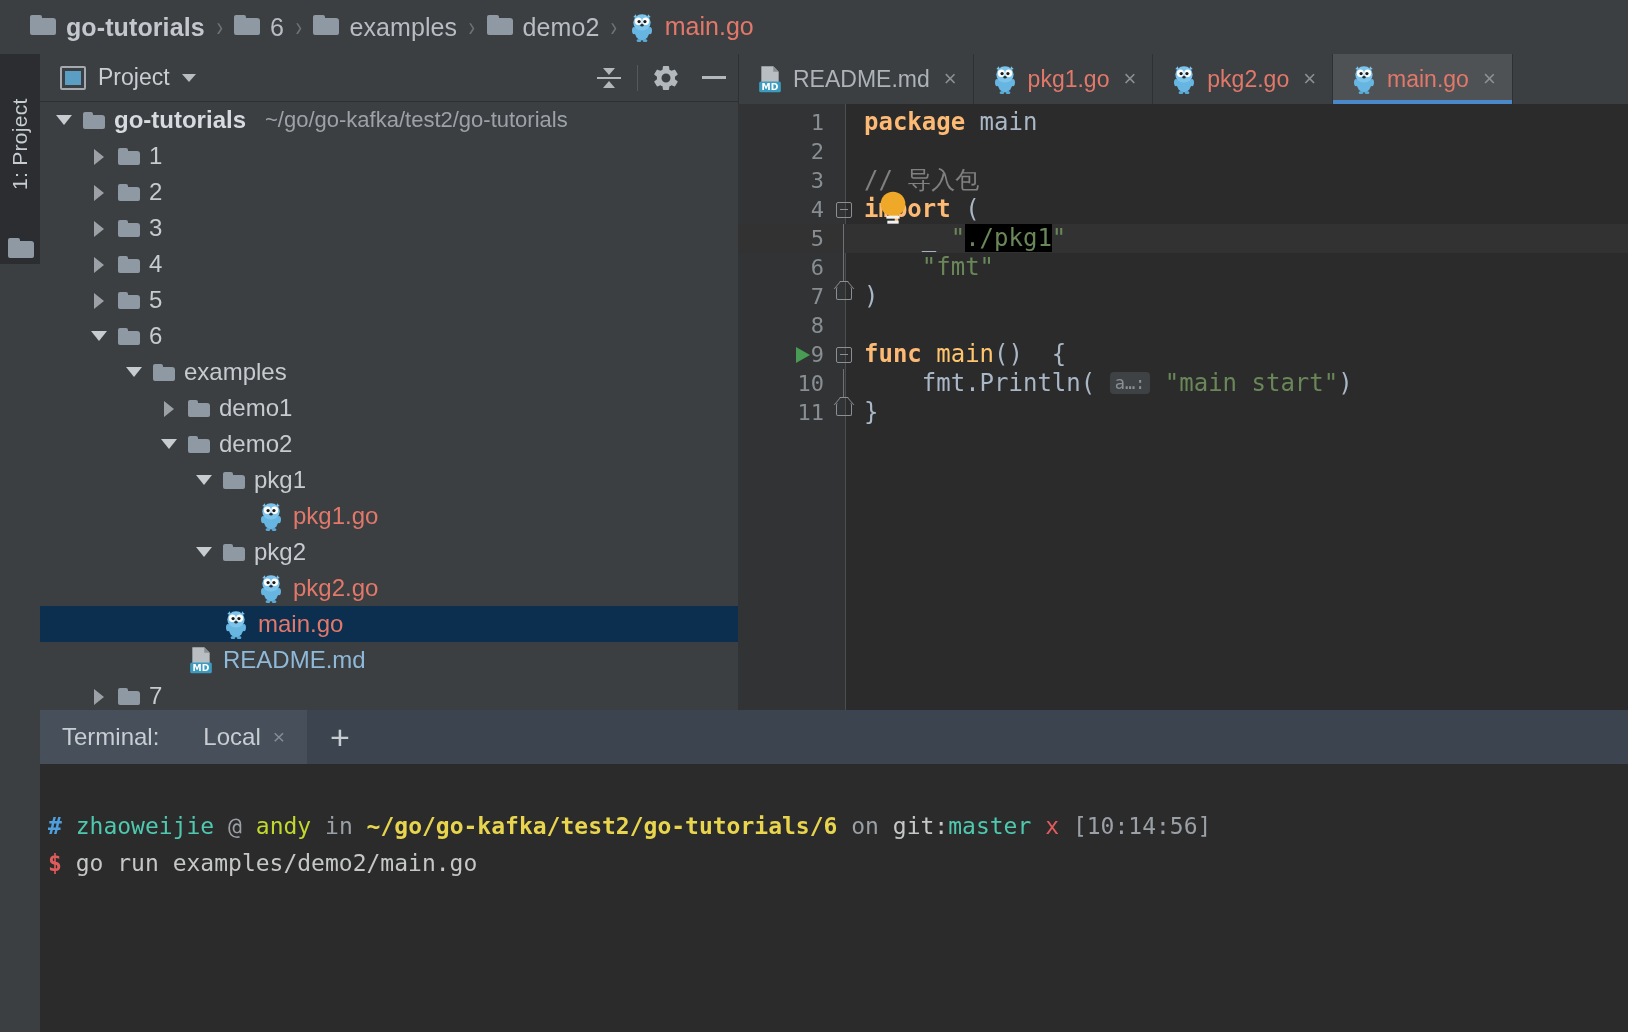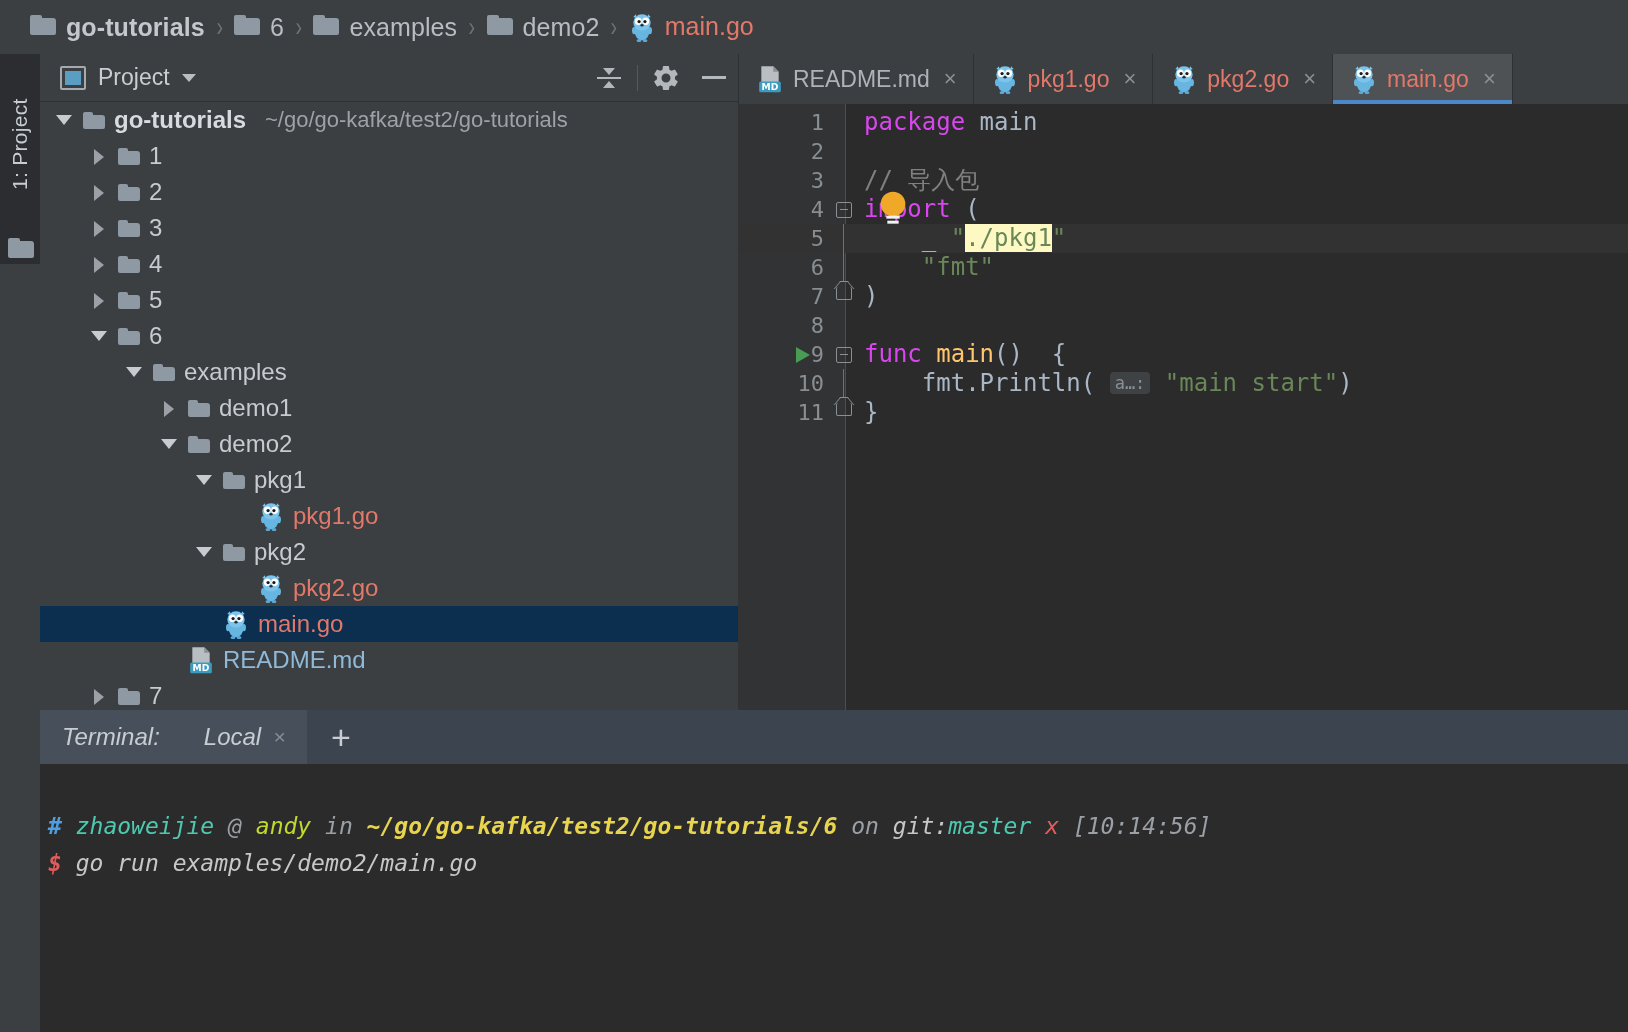--- a/index.html
+++ b/index.html
@@ -185,26 +185,26 @@
   .lineno {
     width: 92px; text-align: right; padding-right: 6px;
     font-family: "DejaVu Sans Mono", monospace; font-size: 22px; color: #888e92;
     flex: 0 0 auto;
   }
   .gutter-extra { width: 34px; flex: 0 0 auto; position: relative; height: 29px; }
   .code-text {
     font-family: "DejaVu Sans Mono", monospace; font-size: 24px;
     color: #a9b7c6; white-space: pre; line-height: 29px;
   }
-  .kw { color: #d946ef; font-weight: normal; }
+  .kw { color: #fdba74; font-weight: bold; }
   .fn { color: #ffc66d; }
   .str { color: #6a8759; }
   .cmt { color: #808080; }
   .plain { color: #a9b7c6; }
-  .strhl { background: #fef9c3; }
+  .strhl { background: #000000; }
   .param-hint {
     background: #3f4244; color: #8a8f94; border-radius: 4px;
     padding: 1px 5px; font-size: 17px; font-family: "DejaVu Sans Mono", monospace;
     vertical-align: middle;
   }
 
   .fold-minus {
     position: absolute; left: 6px; top: 7px; width: 16px; height: 16px;
     border: 1px solid #8a8f94; border-radius: 2px;
   }
@@ -231,21 +231,20 @@
     position: absolute; left: 58px; top: 7px; width: 0; height: 0;
     border-top: 8px solid transparent; border-bottom: 8px solid transparent;
     border-left: 14px solid #499c54;
   }
   .bulb { position: absolute; left: 0; top: 0; }
 
   
   #terminal-panel {
     position: absolute; left: 0; top: 710px; width: 1628px; height: 322px;
     background: #2b2b2b;
-    font-style: italic;
   }
   #terminal-tabbar {
     position: absolute; left: 0; top: 0; width: 1628px; height: 54px;
     background: #3c4450;
     display: flex; align-items: stretch;
   }
   #terminal-strip-left { width: 40px; background: #3c3f41; flex: 0 0 auto; }
   .tterm-tab {
     display: flex; align-items: center; padding: 0 22px;
     font-size: 24px; color: #c8cdd2; white-space: nowrap;

